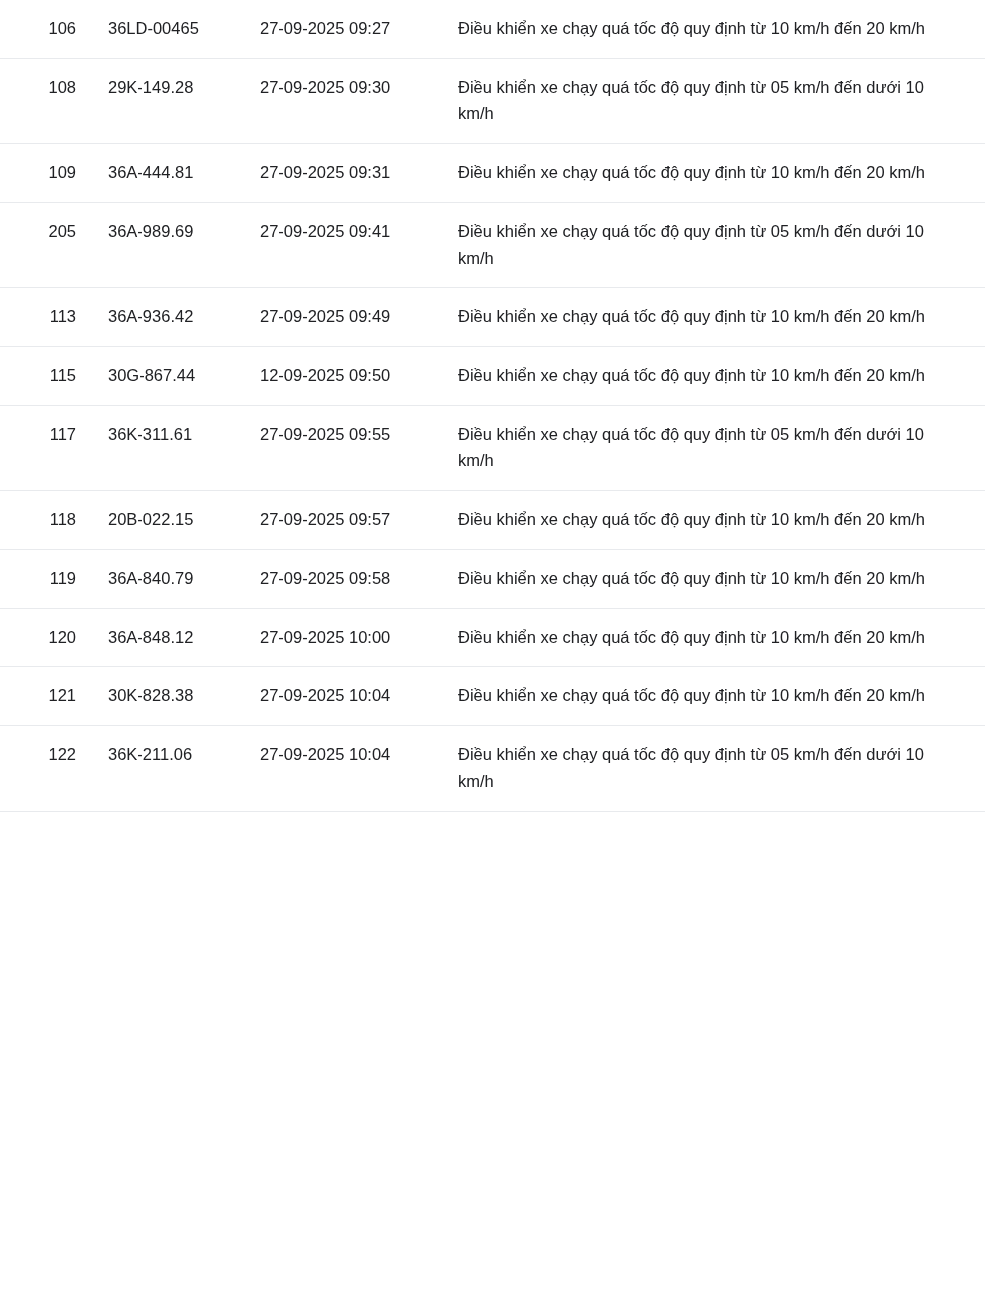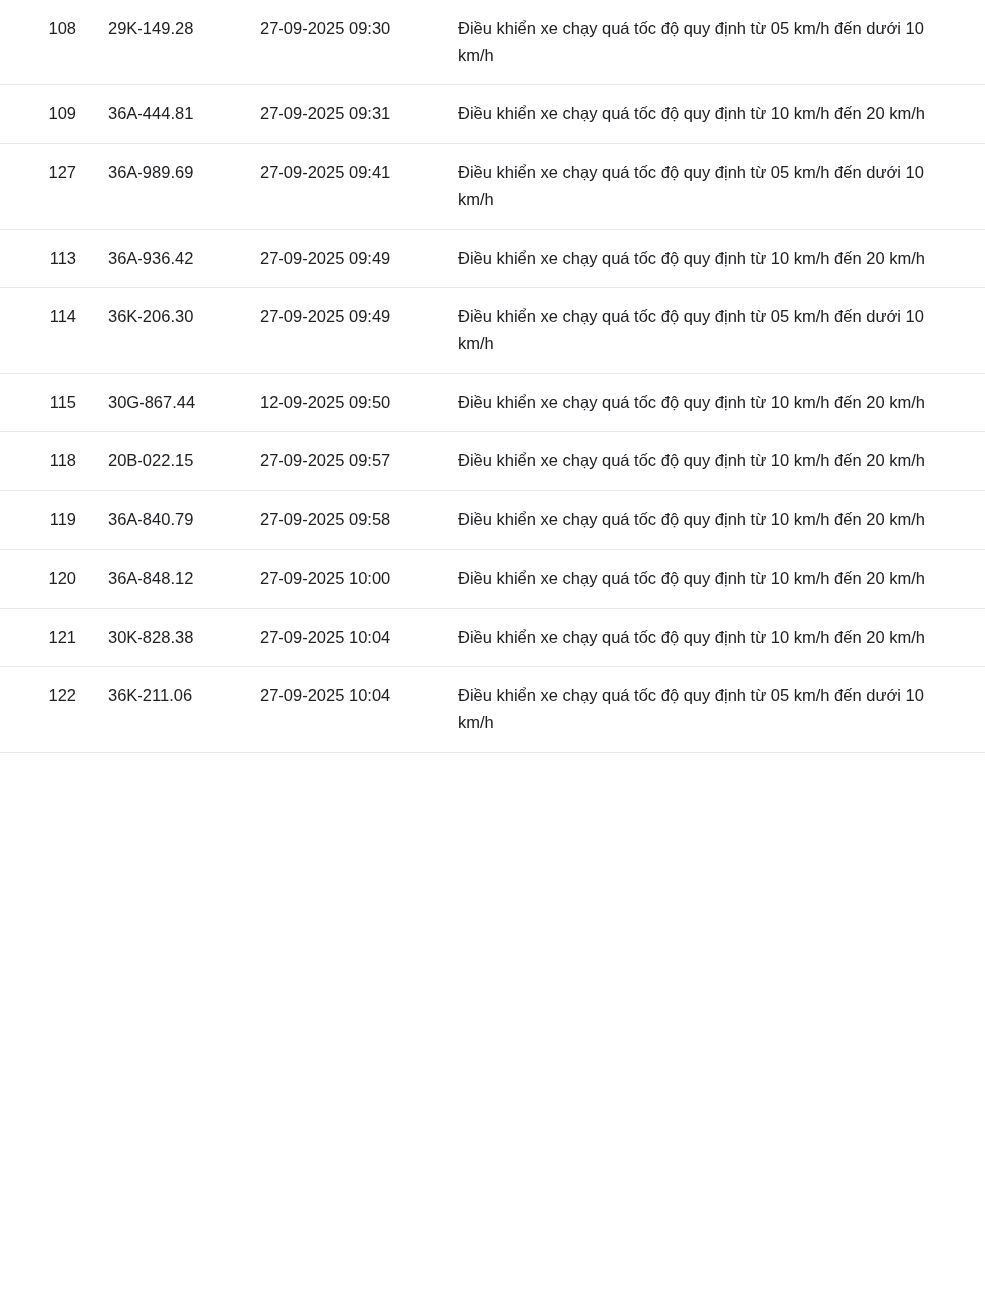--- a/index.html
+++ b/index.html
@@ -46,54 +46,60 @@
     padding-left: 10px;
     padding-right: 22px;
   }
 </style>
 </head>
 <body>
 
 <table class="violations-table">
   <tbody>
       <tr>
+        <td class="col-index">106</td>
+        <td class="col-plate">36LD-00465</td>
+        <td class="col-time">27-09-2025 09:27</td>
+        <td class="col-desc">Điều khiển xe chạy quá tốc độ quy định từ 10 km/h đến 20 km/h</td>
+      </tr>
+      <tr>
         <td class="col-index">108</td>
         <td class="col-plate">29K-149.28</td>
         <td class="col-time">27-09-2025 09:30</td>
         <td class="col-desc">Điều khiển xe chạy quá tốc độ quy định từ 05 km/h đến dưới 10 km/h</td>
       </tr>
       <tr>
         <td class="col-index">109</td>
         <td class="col-plate">36A-444.81</td>
         <td class="col-time">27-09-2025 09:31</td>
         <td class="col-desc">Điều khiển xe chạy quá tốc độ quy định từ 10 km/h đến 20 km/h</td>
       </tr>
       <tr>
-        <td class="col-index">127</td>
+        <td class="col-index">205</td>
         <td class="col-plate">36A-989.69</td>
         <td class="col-time">27-09-2025 09:41</td>
         <td class="col-desc">Điều khiển xe chạy quá tốc độ quy định từ 05 km/h đến dưới 10 km/h</td>
       </tr>
       <tr>
         <td class="col-index">113</td>
         <td class="col-plate">36A-936.42</td>
         <td class="col-time">27-09-2025 09:49</td>
         <td class="col-desc">Điều khiển xe chạy quá tốc độ quy định từ 10 km/h đến 20 km/h</td>
       </tr>
       <tr>
-        <td class="col-index">114</td>
-        <td class="col-plate">36K-206.30</td>
-        <td class="col-time">27-09-2025 09:49</td>
-        <td class="col-desc">Điều khiển xe chạy quá tốc độ quy định từ 05 km/h đến dưới 10 km/h</td>
-      </tr>
-      <tr>
         <td class="col-index">115</td>
         <td class="col-plate">30G-867.44</td>
         <td class="col-time">12-09-2025 09:50</td>
         <td class="col-desc">Điều khiển xe chạy quá tốc độ quy định từ 10 km/h đến 20 km/h</td>
+      </tr>
+      <tr>
+        <td class="col-index">117</td>
+        <td class="col-plate">36K-311.61</td>
+        <td class="col-time">27-09-2025 09:55</td>
+        <td class="col-desc">Điều khiển xe chạy quá tốc độ quy định từ 05 km/h đến dưới 10 km/h</td>
       </tr>
       <tr>
         <td class="col-index">118</td>
         <td class="col-plate">20B-022.15</td>
         <td class="col-time">27-09-2025 09:57</td>
         <td class="col-desc">Điều khiển xe chạy quá tốc độ quy định từ 10 km/h đến 20 km/h</td>
       </tr>
       <tr>
         <td class="col-index">119</td>
         <td class="col-plate">36A-840.79</td>

